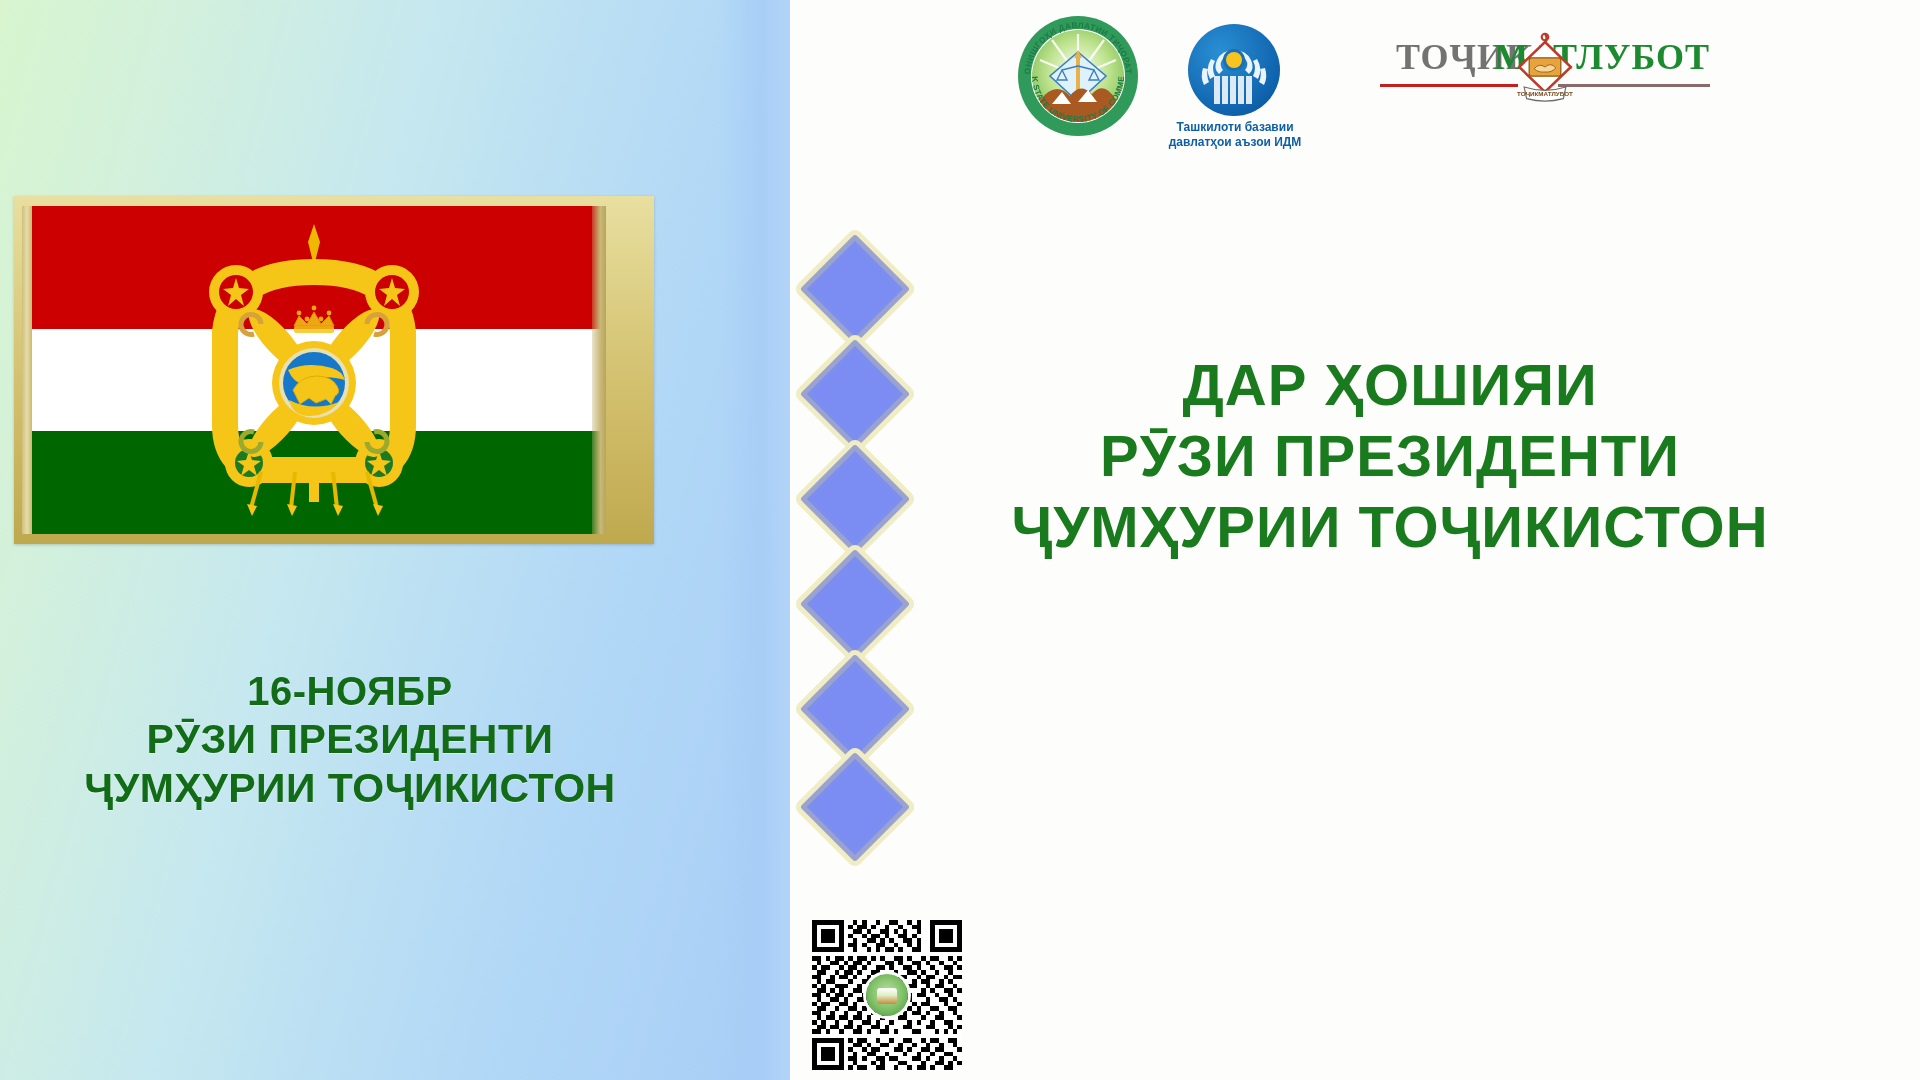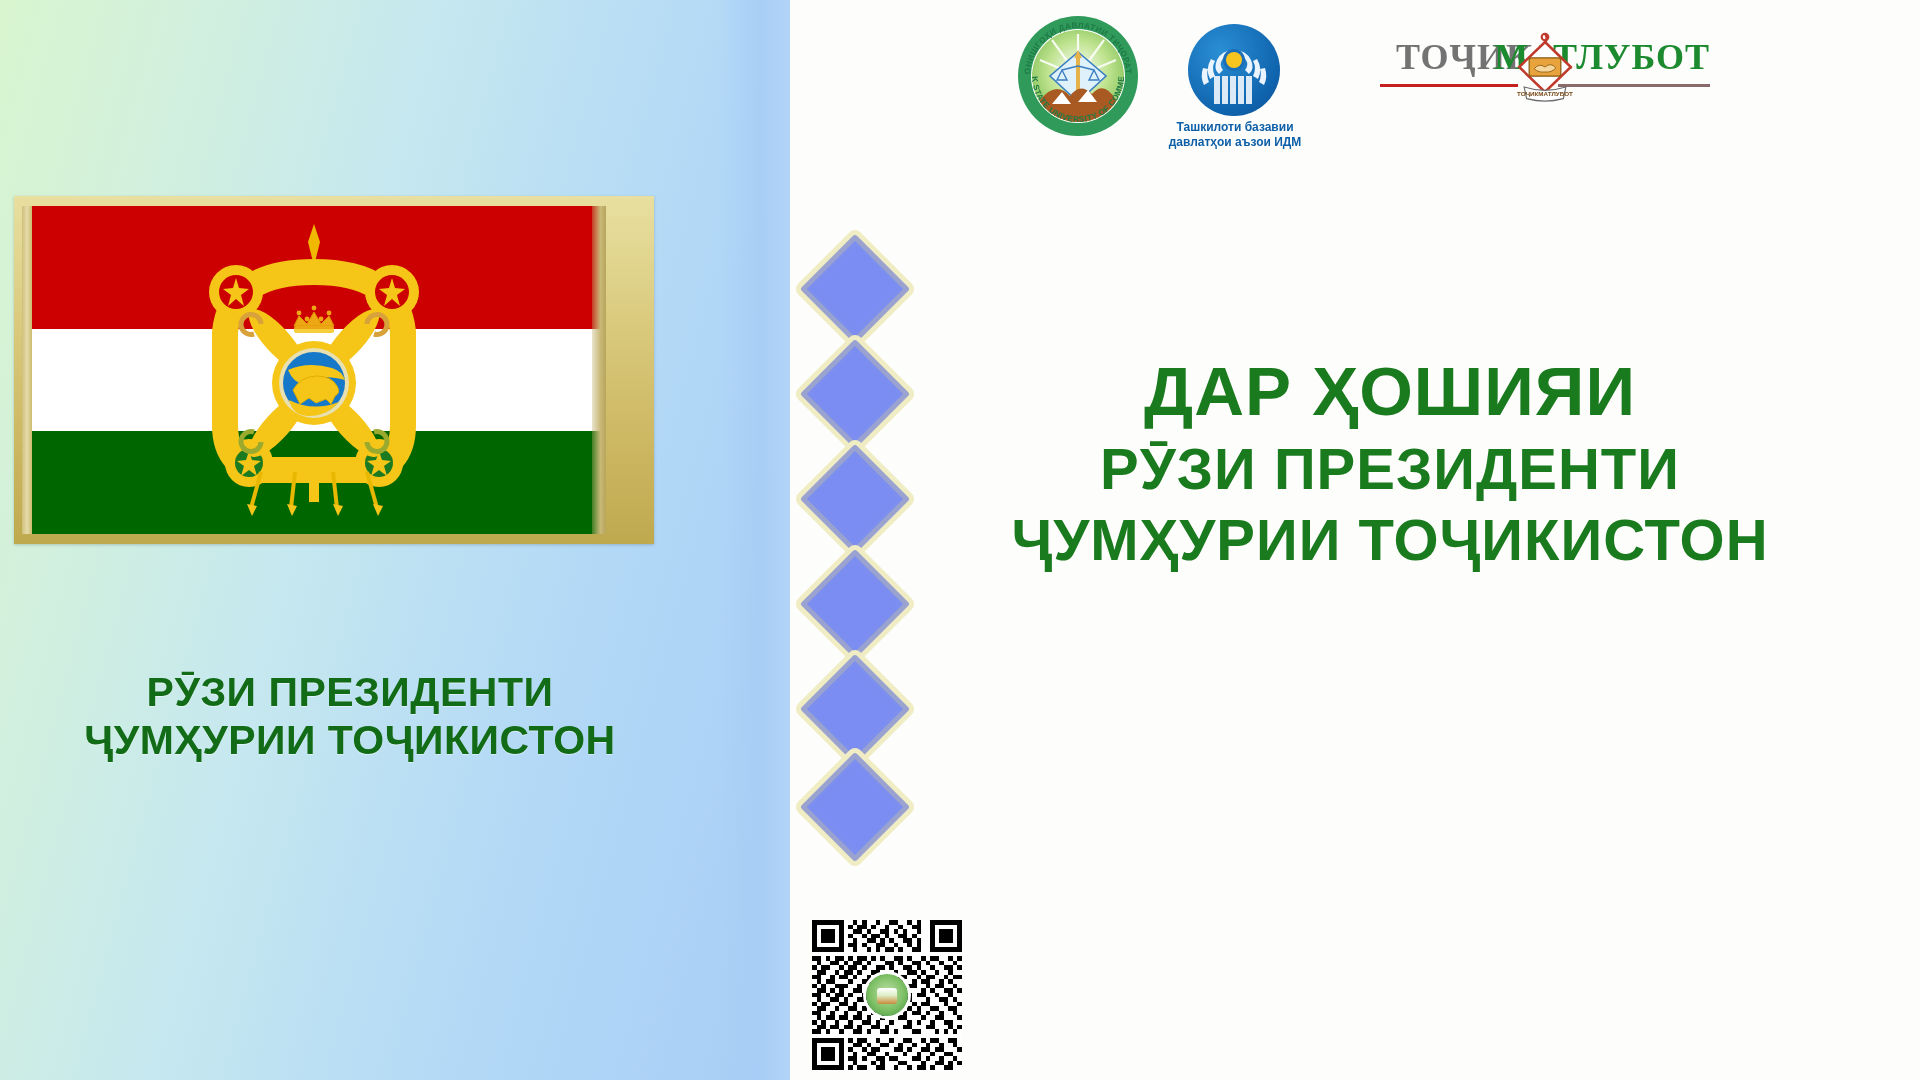--- a/index.html
+++ b/index.html
@@ -106,21 +106,21 @@
   .mat-rule-r{position:absolute;right:0;top:66px;width:152px;height:3px;background:#8a6a6a;}
   .mat-dia{
     position:absolute;left:50%;top:14px;transform:translateX(-50%) ;width:70px;height:70px;
   }
 
   
   .headline{
     position:absolute;left:880px;top:350px;width:1020px;text-align:center;
     color:#1a7a1e;font-weight:bold;line-height:1.22;
   }
-  .headline .h1{font-size:69px;letter-spacing:1px;}
+  .headline .h1{font-size:58px;letter-spacing:1px;}
   .headline .h2{font-size:58px;letter-spacing:1px;}
   .headline .h3{font-size:58px;letter-spacing:1px;}
 
   
   .qr-wrap{position:absolute;left:812px;top:920px;width:150px;height:150px;background:#fff;}
   .qr-canvas{position:relative;width:150px;height:150px;}
   .qr-center{
     position:absolute;left:50%;top:50%;transform:translate(-50%,-50%);
     width:42px;height:42px;border-radius:50%;
     background:radial-gradient(circle at 50% 45%,#bfe0a8 0%,#7cbf63 55%,#3f8f46 100%);
@@ -219,20 +219,21 @@
           <rect x="120" y="250" width="10" height="32" fill="#f5c518"></rect>
         </svg>
       </div>
 
       <div class="flag-pole-edge"></div>
       <div class="flag-right-edge"></div>
     </div>
   </div>
 
   <div class="left-caption">
+    <div class="l1">16-НОЯБР</div>
     <div class="l2">РӮЗИ ПРЕЗИДЕНТИ</div>
     <div class="l3">ҶУМҲУРИИ ТОҶИКИСТОН</div>
   </div>
 
   <div class="diamond-strip">
     <div class="diamond" style="left:8px;top:0px;">
         <i></i>
       </div>
     <div class="diamond" style="left:8px;top:105px;">
         <i></i>

